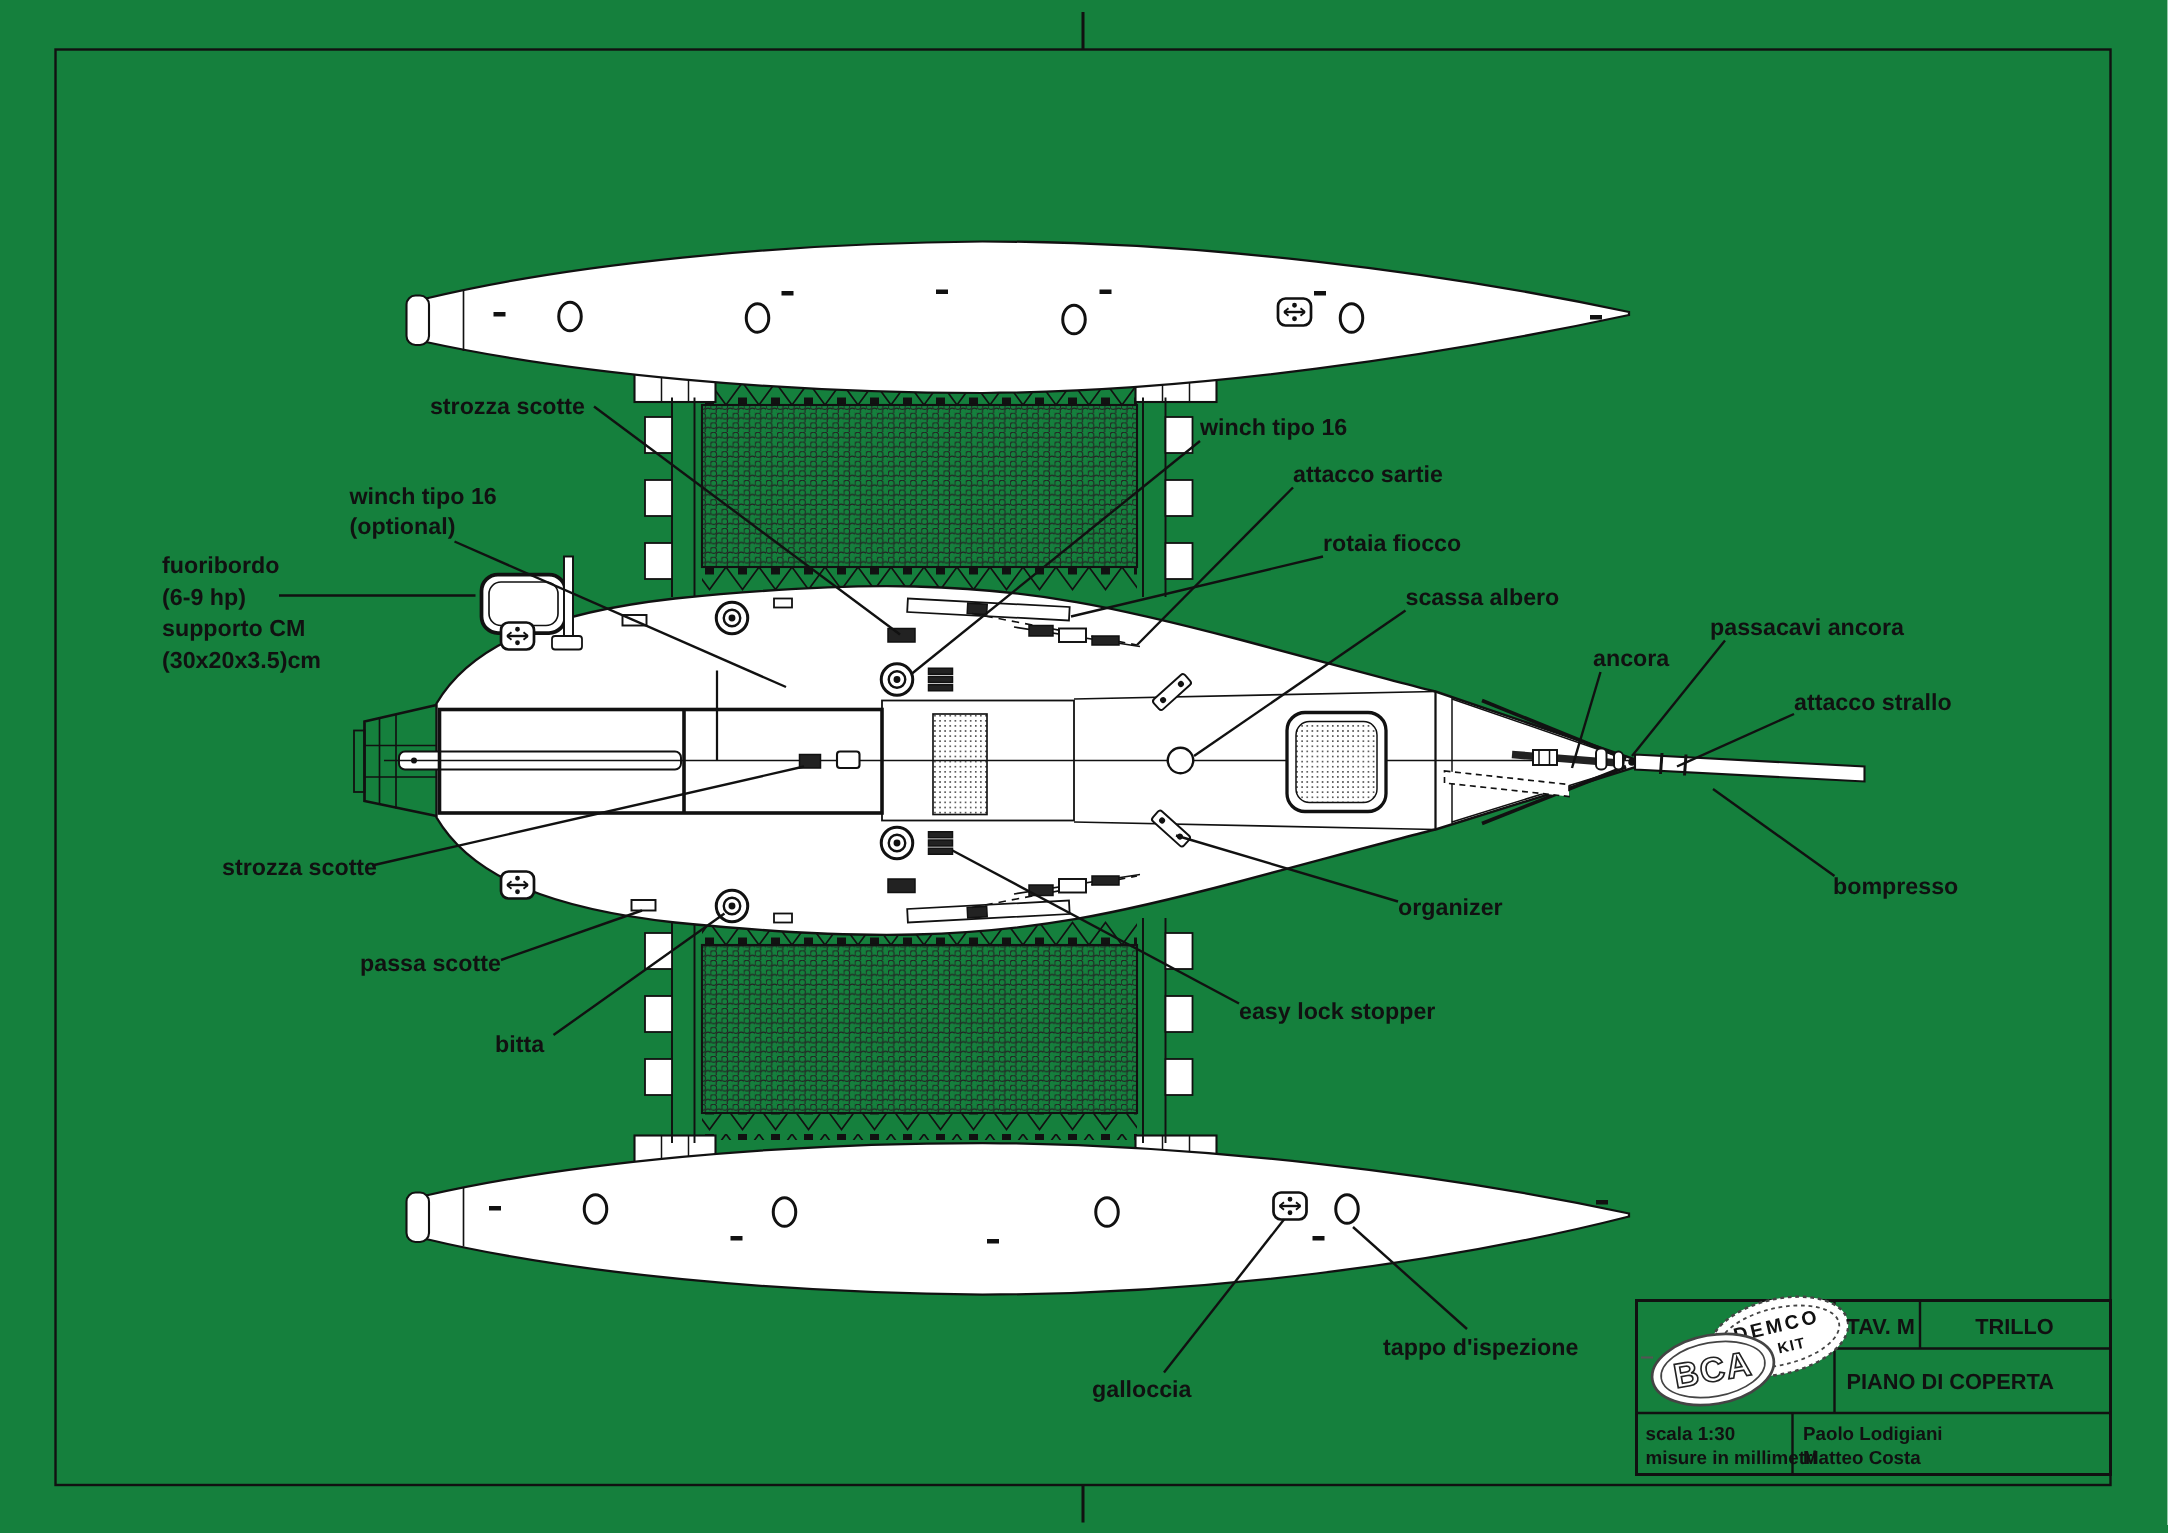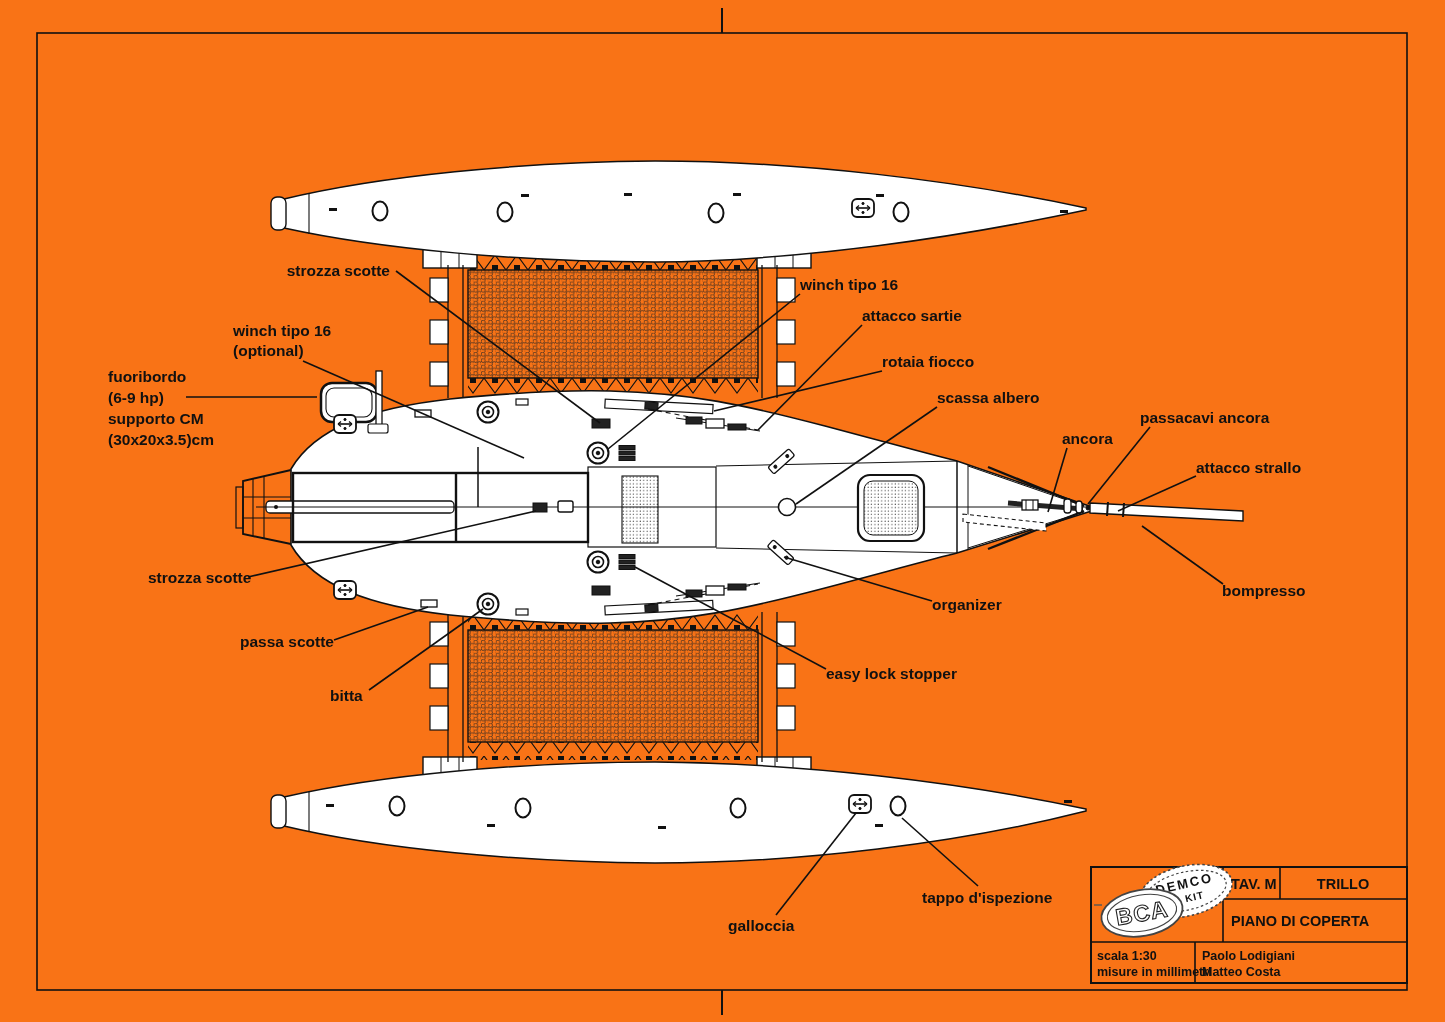--- a/index.html
+++ b/index.html
@@ -1,16 +1,16 @@
 <!DOCTYPE html>
 <html><head>
 <meta charset="utf-8">
 <style>
   html,body{margin:0;padding:0;background:#fff;}
-  #stage{position:relative;width:1445px;height:1022px;background:#f97316;overflow:hidden;
+  #stage{position:relative;width:1445px;height:1022px;background:#15803d;overflow:hidden;
          font-family:"Liberation Sans",sans-serif;}
   svg{position:absolute;left:0;top:0;}
   text{fill:#111;}
   .lbl{font-family:"Liberation Sans",sans-serif;font-weight:bold;font-size:15.5px;}
   .tb1{font-family:"Liberation Sans",sans-serif;font-weight:bold;font-size:14.5px;}
   .tb2{font-family:"Liberation Sans",sans-serif;font-weight:bold;font-size:12.5px;}
   .logoA{font-family:"Liberation Sans",sans-serif;font-weight:bold;font-size:13px;letter-spacing:2px;}
   .logoB{font-family:"Liberation Sans",sans-serif;font-weight:bold;font-size:10px;letter-spacing:1px;}
   .logoC{font-family:"Liberation Sans",sans-serif;font-weight:bold;font-size:23px;letter-spacing:1px;
          fill:#fff;stroke:#222;stroke-width:1.1px;}

